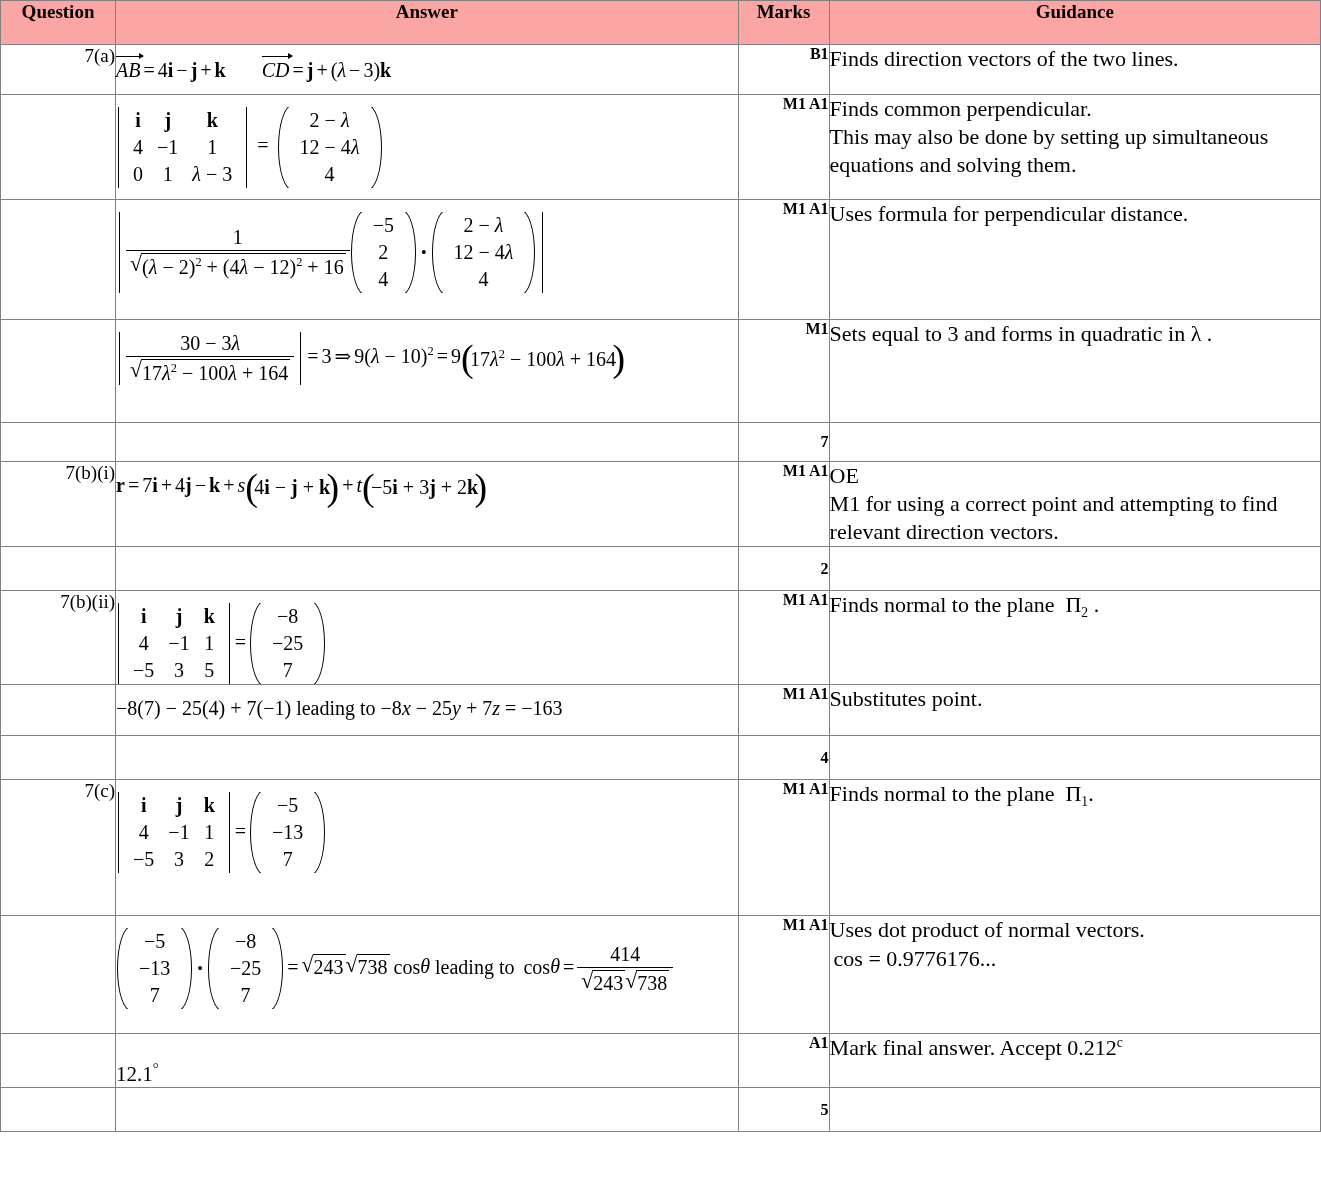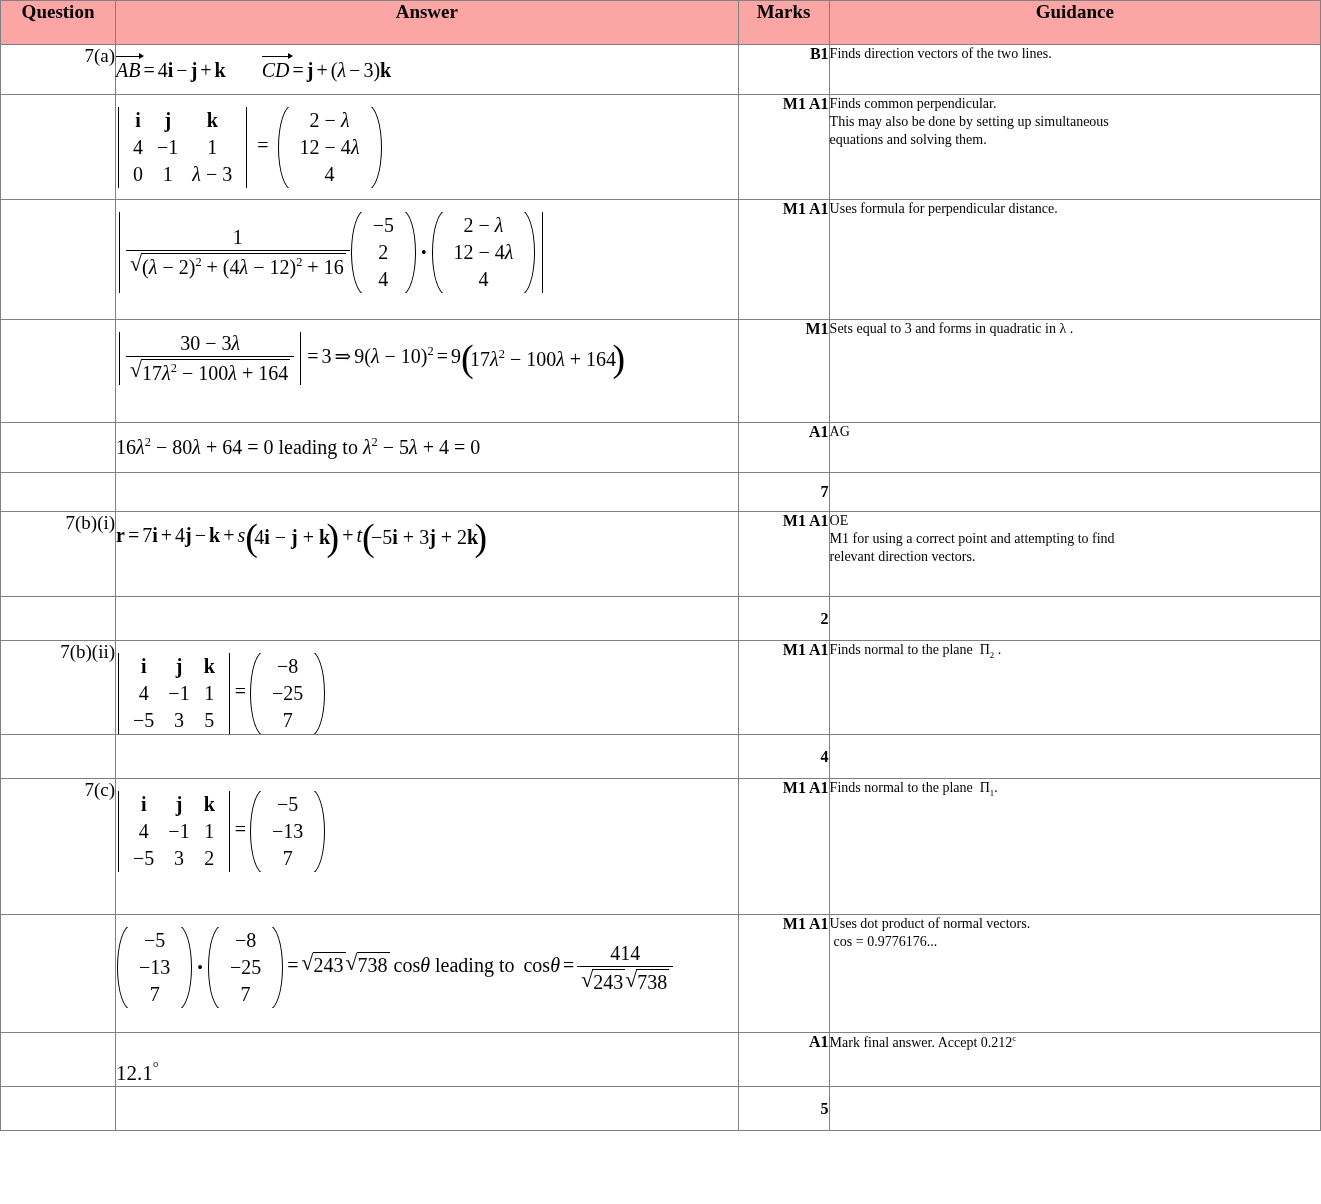--- a/index.html
+++ b/index.html
@@ -53,21 +53,21 @@
     font-weight: bold;
     font-size: 16px;
     padding: 9px 9px 0 0;
     vertical-align: top;
   }
   td.mcell.total {
     vertical-align: middle;
     padding-top: 0;
   }
   td.gcell {
-    font-size: 14px;
+    font-size: 22px;
     padding: 8px 6px 6px 8px;
     line-height: 1.28;
     margin-top: 22px;
   }
 
   
   .math { font-family: "Liberation Serif","DejaVu Serif",serif; font-size: 20px; white-space: nowrap; display: inline-block; margin-top: 12px; }
   .mi { font-style: italic; }
   .bf { font-weight: bold; font-style: normal; }
   .op { padding: 0 3px; }
@@ -331,32 +331,20 @@
             </span>
           </span><span class="op">=</span><span>3</span><span class="op">⇒</span><span>9(<span class="mi">λ</span> − 10)<sup class="sq">2</sup></span><span class="op">=</span><span>9</span><span class="bigparen">17<span class="mi">λ</span><sup class="sq">2</sup> − 100<span class="mi">λ</span> + 164</span>
         </span>
       </td>
       <td class="mcell">M1</td>
       <td class="gcell">
         <span class="gline">Sets equal to 3 and forms in quadratic in λ .</span>
       </td>
     </tr>
 
-    <tr style="height:50px">
-      <td class="qcell"></td>
-      <td class="acell">
-        <span class="math">
-          16<span class="mi">λ</span><sup class="sq">2</sup> − 80<span class="mi">λ</span> + 64 = 0<span class="inline-txt">leading to</span><span class="mi">λ</span><sup class="sq">2</sup> − 5<span class="mi">λ</span> + 4 = 0
-        </span>
-      </td>
-      <td class="mcell">A1</td>
-      <td class="gcell">
-        <span class="gline">AG</span>
-      </td>
-    </tr>
 
     <tr style="height:39px">
       <td class="qcell"></td>
       <td class="acell"></td>
       <td class="mcell total">7</td>
       <td class="gcell"></td>
     </tr>
 
     <tr style="height:85px">
       <td class="qcell">7(b)(i)</td>
@@ -418,20 +406,32 @@
             <span class="paren right"></span>
           </span>
         </span>
       </td>
       <td class="mcell">M1 A1</td>
       <td class="gcell">
         <span class="gline">Finds normal to the plane&nbsp; Π<sub class="sb">2</sub> .</span>
       </td>
     </tr>
 
+    <tr style="height:51px">
+      <td class="qcell"></td>
+      <td class="acell">
+        <span class="math">
+          −8(7) − 25(4) + 7(−1)<span class="inline-txt">leading to</span>−8<span class="mi">x</span> − 25<span class="mi">y</span> + 7<span class="mi">z</span> = −163
+        </span>
+      </td>
+      <td class="mcell">M1 A1</td>
+      <td class="gcell">
+        <span class="gline">Substitutes point.</span>
+      </td>
+    </tr>
 
     <tr style="height:44px">
       <td class="qcell"></td>
       <td class="acell"></td>
       <td class="mcell total">4</td>
       <td class="gcell"></td>
     </tr>
 
     <tr style="height:136px">
       <td class="qcell">7(c)</td>

